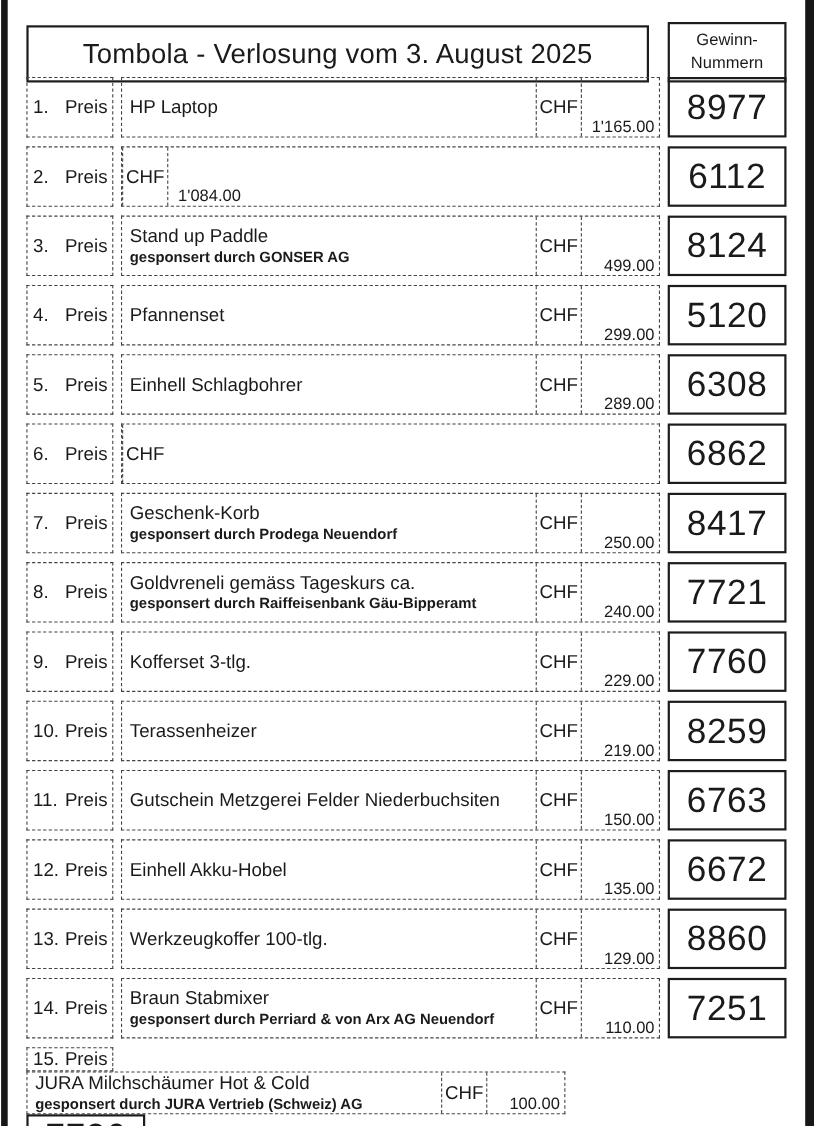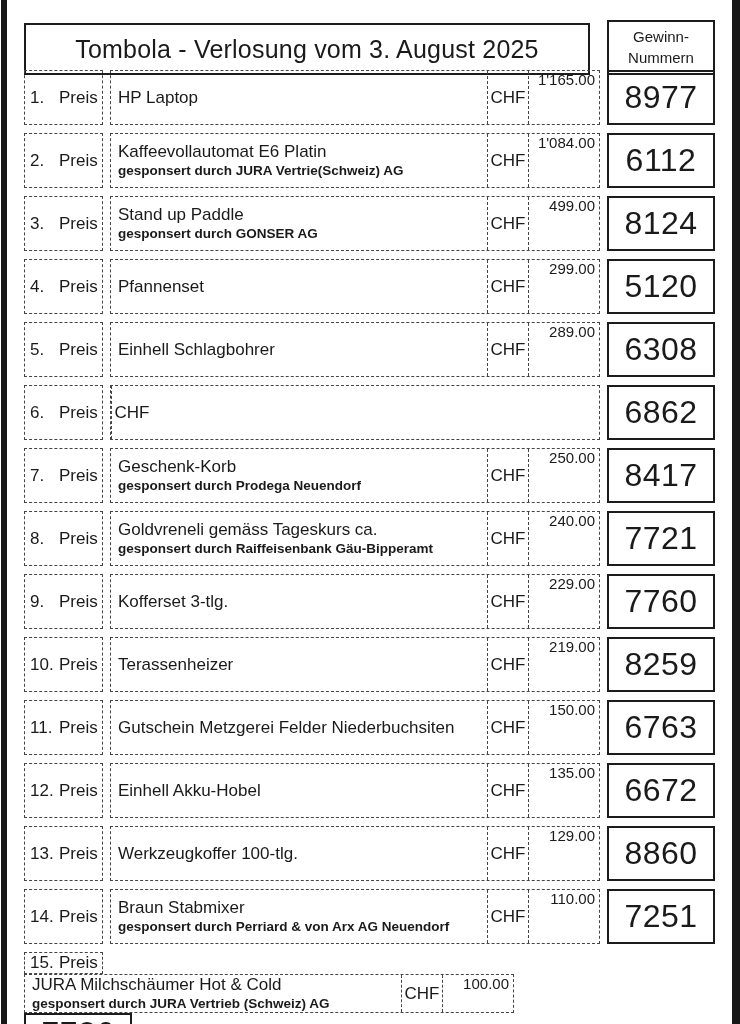--- a/index.html
+++ b/index.html
@@ -98,21 +98,21 @@
   .chf-cell {
     width: 41px;
     border-left: 1px dashed #454545;
     display: flex; align-items: center; justify-content: center;
     font-size: 17px;
     flex-shrink: 0;
   }
   .price-cell {
     width: 71px;
     border-left: 1px dashed #454545;
-    display: flex; align-items: flex-start; justify-content: flex-end;
+    display: flex; align-items: flex-end; justify-content: flex-end;
     padding-right: 4px;
     font-size: 15px;
     flex-shrink: 0;
   }
 
   .num-box {
     width: 108px;
     border: 2.5px solid #1c1c1c;
     display: flex; align-items: center; justify-content: center;
     flex-shrink: 0;
@@ -163,24 +163,20 @@
     </div>
   </div>
 
   <div class="row">
     <div class="rank-box">
       <span class="rank-num">2.</span>
       <span class="rank-label">Preis</span>
     </div>
     <div class="gap"></div>
     <div class="mid-box">
-      <div class="prize-cell">
-        <div class="prize-name">Kaffeevollautomat E6 Platin</div>
-        <div class="sponsor">gesponsert durch JURA Vertrie(Schweiz) AG</div>
-      </div>
       <div class="chf-cell">
         <span>CHF</span>
       </div>
       <div class="price-cell">
         <span>1'084.00</span>
       </div>
     </div>
     <div class="gap"></div>
     <div class="num-box">
       <span class="num">6112</span>

